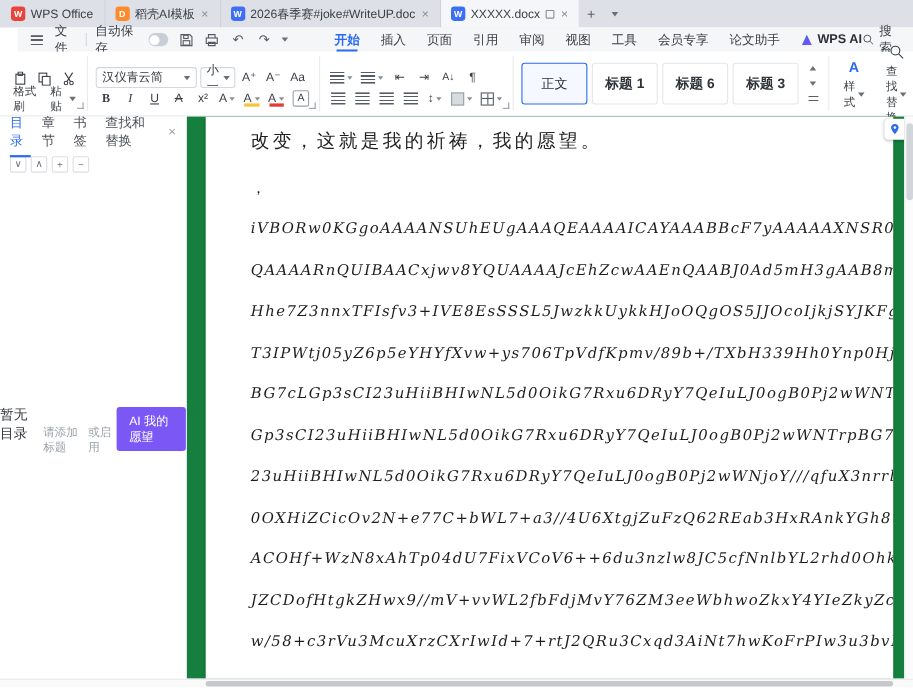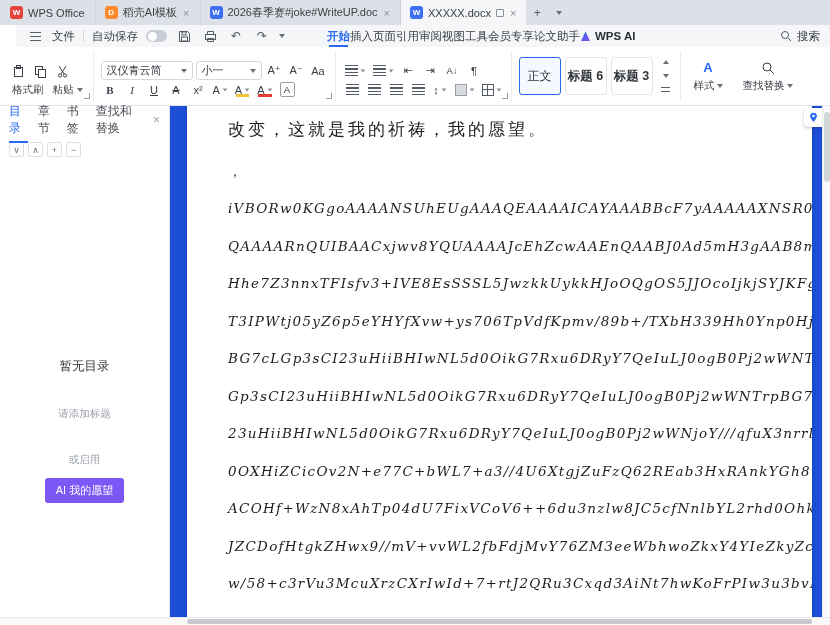--- a/index.html
+++ b/index.html
@@ -24,21 +24,21 @@
   
   .menubar { position:absolute; left:16px; top:25px; right:0; height:22px; background:#f4f6f8; display:flex; align-items:center; font-size:11.5px; padding:0 10px; }
   .m-left { display:flex; align-items:center; gap:8px; }
   .bars13 { display:inline-block; width:11px; height:9px; background:repeating-linear-gradient(to bottom,#5a5f66 0 1.3px,transparent 1.3px 3.8px); }
   .m-file { color:#3c4046; }
   .vsep { width:1px; height:12px; background:#d4d8dd; }
   .toggle { width:21px; height:12px; border-radius:6px; background:#c9ced6; position:relative; display:inline-block; }
   .knob { position:absolute; left:1.5px; top:1.5px; width:9px; height:9px; border-radius:50%; background:#fff; display:block; }
   .mi { display:flex; align-items:center; justify-content:center; width:18px; height:18px; color:#555a61; }
   .mi.glyph { font-size:12px; font-family:"DejaVu Sans",sans-serif; }
-  .m-tabs { display:flex; align-items:center; margin-left:42px; height:100%; }
+  .m-tabs { display:flex; align-items:center; gap:19px; margin-left:42px; height:100%; }
   .mtab { color:#3c4046; white-space:nowrap; height:100%; display:flex; align-items:center; position:relative; }
   .mtab.active { color:#2a6af0; font-weight:bold; }
   .mtab.active::after { content:""; position:absolute; left:2px; right:2px; bottom:0; height:2px; background:#2a6af0; }
   .mtab.ai { gap:4px; font-weight:bold; color:#2b2f36; }
   .m-search { margin-left:auto; display:flex; align-items:center; gap:5px; color:#3c4046; }
 
   
   .ribbon { position:absolute; left:0; top:47px; right:0; height:59px; background:#fff; border-bottom:1px solid #e2e4e7; display:flex; align-items:stretch; padding:4px 2px; }
   .rgroup { display:flex; flex-direction:column; justify-content:flex-end; padding:2px 7px; border-right:1px solid #ececee; position:relative; }
   .rgroup.launcher::after { content:""; position:absolute; right:3px; bottom:2px; width:5px; height:5px; border-right:1px solid #9aa0a8; border-bottom:1px solid #9aa0a8; }
@@ -52,46 +52,46 @@
   .und { text-decoration:underline; }
   .strike { text-decoration:line-through; }
   .colorA { position:relative; }
   .colorA::after { content:""; position:absolute; left:3px; right:3px; bottom:2px; height:3px; }
   .colorA.red::after { background:#e23c39; }
   .colorA.yellow::after { background:#f5c63c; }
   .boxA { border:1px solid #9aa0a8; border-radius:2px; font-size:9.5px; width:15px; height:15px; display:flex; align-items:center; justify-content:center; }
   .bars { display:inline-block; width:13px; height:11px; background:repeating-linear-gradient(to bottom,#565c66 0 1.3px,transparent 1.3px 3.3px); }
   .shade { width:12px; height:12px; background:#d8dbe0; border:1px solid #9aa0a8; }
   .bord { width:12px; height:12px; border:1px solid #565c66; background:linear-gradient(#565c66,#565c66) center/100% 1px no-repeat, linear-gradient(#565c66,#565c66) center/1px 100% no-repeat; }
-  .stylebox { width:42px; height:38px; border:1px solid #e4e6e9; border-radius:3px; display:flex; align-items:center; justify-content:center; font-size:12px; color:#2f3338; background:#fff; }
+  .stylebox { width:60px; height:38px; border:1px solid #e4e6e9; border-radius:3px; display:flex; align-items:center; justify-content:center; font-size:12px; color:#2f3338; background:#fff; }
   .stylebox.sel { border-color:#2a6af0; background:#f5f8ff; }
   .stylebox.hd { font-weight:bold; font-size:12.5px; }
   .gallery { display:flex; align-items:center; gap:4px; }
   .garrows { display:flex; flex-direction:column; justify-content:center; gap:3px; margin-left:2px; }
   .garrows .gb { width:14px; height:11px; display:flex; align-items:center; justify-content:center; }
   .cu { width:0; height:0; border-left:3.5px solid transparent; border-right:3.5px solid transparent; border-bottom:4px solid #6b7078; }
   .bigtool { display:flex; flex-direction:column; align-items:center; justify-content:center; gap:3px; font-size:10.5px; color:#3c4046; padding:0 6px; }
   .bigtool .ic { height:17px; display:flex; align-items:center; justify-content:center; font-weight:bold; font-size:13px; }
   .lblrow { display:flex; align-items:center; gap:2px; }
 
   
   .sidebar { position:absolute; left:0; top:106px; width:170px; bottom:8px; background:#fff; border-right:1px solid #e3e4e7; }
   .sb-tabs { height:28px; display:flex; align-items:center; gap:10px; padding:0 9px; font-size:12px; color:#4a4e55; }
   .sb-tab.active { color:#2a6af0; position:relative; }
   .sb-tab.active::after { content:""; position:absolute; left:0; right:0; bottom:-6px; height:2px; background:#2a6af0; }
   .sb-close { margin-left:auto; color:#9aa0a8; font-size:12px; }
   .sb-tools { display:flex; gap:4px; padding:8px 9px; }
   .sb-tools .tb { width:15px; height:15px; border:1px solid #dcdee2; border-radius:2px; display:flex; align-items:center; justify-content:center; font-size:9px; color:#6b7078; }
-  .sb-empty { position:absolute; left:0; right:0; top:252px; display:flex; flex-direction:column; align-items:center; gap:4px; }
+  .sb-empty { position:absolute; left:0; right:0; top:252px; display:flex; align-items:center; gap:4px; }
   .sb-empty .t { font-size:12.5px; color:#33373d; }
   .sb-empty .h { font-size:10.5px; color:#9aa0a8;margin-top:28px; }
   .ai-btn { margin-top:7px; background:#7b58f6; color:#fff; font-size:11px; border-radius:3px; padding:5px 11px; }
 
   
-  .docarea { position:absolute; left:170px; top:106px; right:8px; bottom:8px; background:#1d4ed8; overflow:hidden;text-decoration:underline; }
+  .docarea { position:absolute; left:170px; top:106px; right:8px; bottom:8px; background:#15803d; overflow:hidden;text-decoration:underline; }
   .page { position:absolute; left:17px; top:0; width:625px; bottom:-10px; background:#fff; box-shadow:0 1px 4px rgba(0,0,0,.18); overflow:hidden; }
   .pcontent { padding:6px 20px 0 41px; }
   .hw { font-family:"DejaVu Serif",serif; color:#1f1f1f; }
   .p1 { font-size:17px; line-height:26px; letter-spacing:3px; margin-top:4px; }
   .pmark { font-size:14px; margin-top:22px; line-height:14px; }
   .p3 { font-size:17px; line-height:26px; letter-spacing:3px; margin-top:19px; }
   .code { margin-top:12px; }
   .code-line { font-family:"DejaVu Serif",serif; font-style:italic; font-size:13.5px; line-height:37.5px; letter-spacing:1.3px; white-space:nowrap; color:#1d1d1d; }
   .pinbtn { position:absolute; right:0; top:2px; width:18px; height:19px; background:#fff; border-radius:4px 0 0 4px; box-shadow:0 1px 3px rgba(0,0,0,.25); display:flex; align-items:center; justify-content:center; }
 
@@ -225,21 +225,21 @@
         </span>
     </div>
   </div>
 
   <div class="rgroup launcher">
     <div class="rrow">
       <div class="fsel" style="width:92px">
           <span>汉仪青云简</span>
           <span class="cd"></span>
         </div>
-      <div class="fsel" style="width:66px">
+      <div class="fsel" style="width:32px">
           <span>小一</span>
           <span class="cd"></span>
         </div>
       <span class="rbtn">A⁺</span>
       <span class="rbtn">A⁻</span>
       <span class="rbtn">Aa</span>
     </div>
     <div class="rrow">
       <span class="rbtn bold">B</span>
       <span class="rbtn ital">I</span>
@@ -305,20 +305,21 @@
       <span class="rbtn">
           <span class="bord"></span>
           <span class="cd"></span>
         </span>
     </div>
   </div>
 
   <div class="rgroup" style="justify-content:center">
     <div class="gallery">
       <div class="stylebox sel">正文</div>
+      <div class="stylebox hd">标题 1</div>
       <div class="stylebox hd">标题 6</div>
       <div class="stylebox hd">标题 3</div>
       <div class="garrows">
         <span class="gb">
             <span class="cu"></span>
           </span>
         <span class="gb">
             <span class="cd"></span>
           </span>
         <span class="gb">

